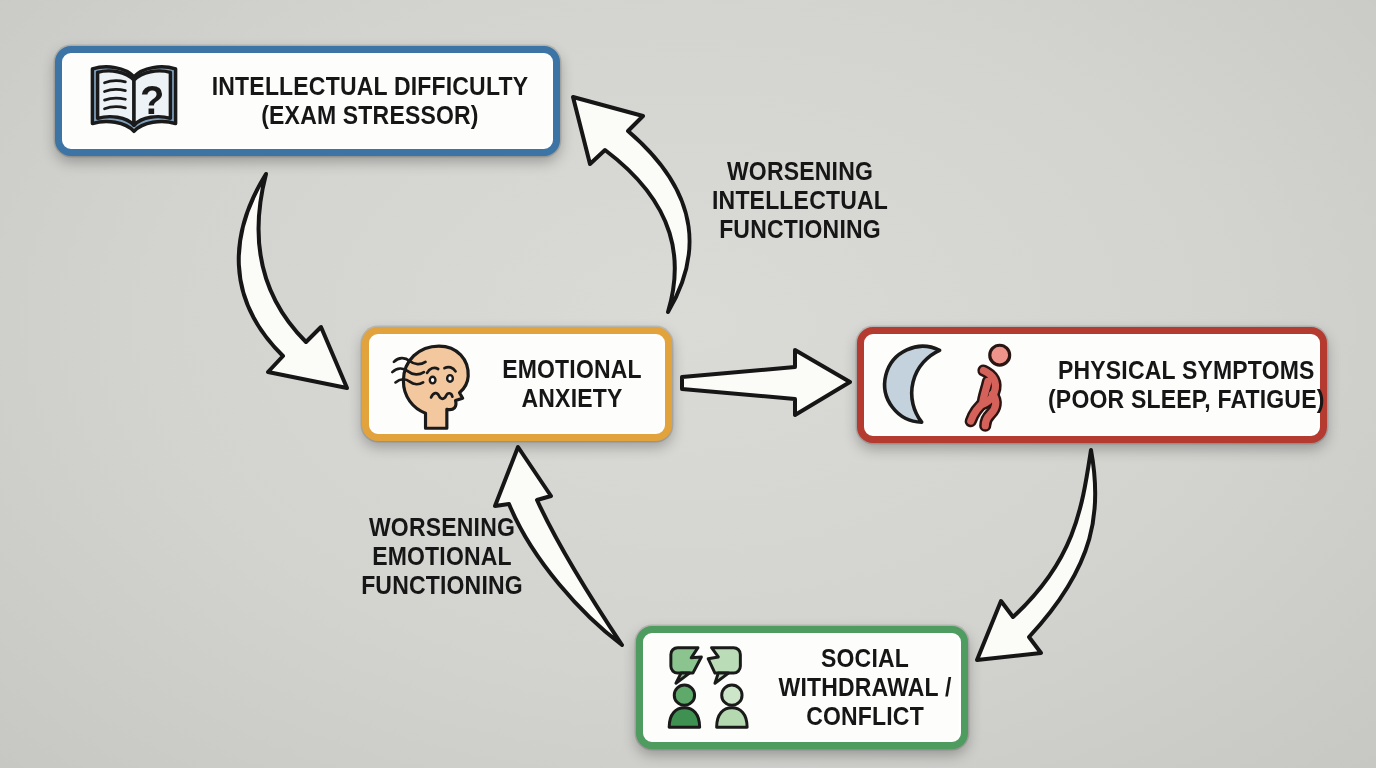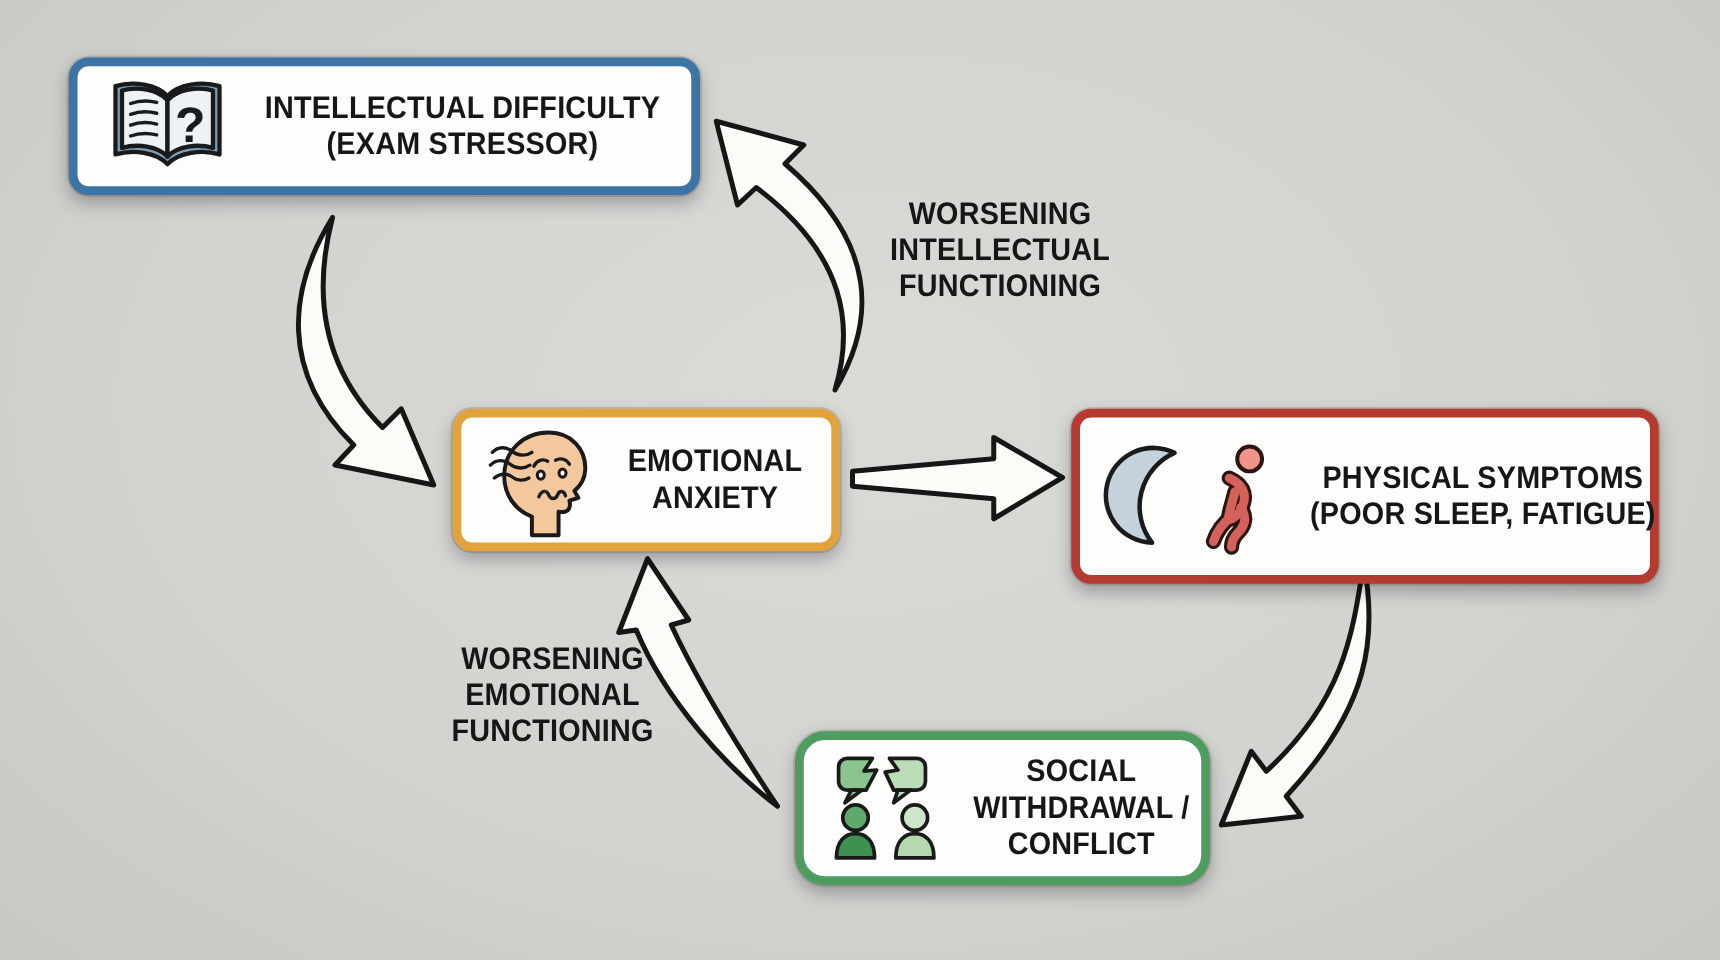--- a/index.html
+++ b/index.html
@@ -20,22 +20,22 @@
   .node-label{flex:1;text-align:center;font-weight:bold;font-size:25px;line-height:1.17;
     color:var(--ink,#161616);transform:scaleX(.92);letter-spacing:.2px;}
   .node-label span{display:block;white-space:nowrap;}
   .edge-label{position:absolute;width:240px;text-align:center;font-weight:bold;font-size:25px;
     line-height:29px;color:var(--ink,#161616);transform:scaleX(.92);letter-spacing:.2px;}
   .edge-label span{display:block;white-space:nowrap;}
   .icon{flex:0 0 auto;}
   
   #node-intellectual{left:55px;top:46px;width:505px;height:110px;}
   #node-emotional{left:362px;top:327px;width:310px;height:114px;}
-  #node-physical{left:857px;top:327px;width:470px;height:140px;padding-left:12px;}
-  #node-social{left:636px;top:585px;width:332px;height:123px;padding-left:16px;border-radius:24px;}
+  #node-physical{left:857px;top:327px;width:470px;height:116px;padding-left:12px;}
+  #node-social{left:636px;top:626px;width:332px;height:123px;padding-left:16px;}
   #label-worsening-intellectual{left:680px;top:157px;}
   #label-worsening-emotional{left:322px;top:513px;}
 </style>
 </head>
 <body>
 
 <div class="canvas">
 
   <svg class="arrow-layer" viewBox="0 0 1376 768">
     <path class="arrow" d="M 266 174 C 230 232, 224 298, 283 356 L 268 372 L 347 388 L 321 327 L 306 342 C 256 292, 251 232, 266 174 Z"></path>

